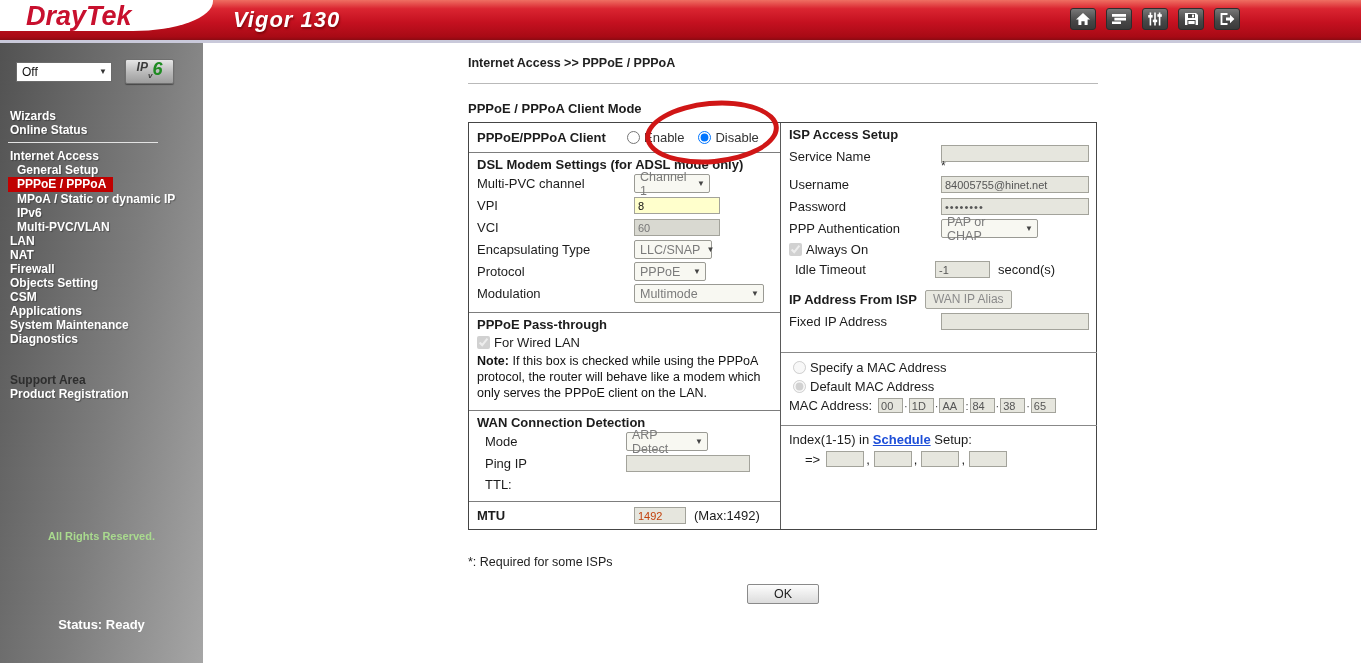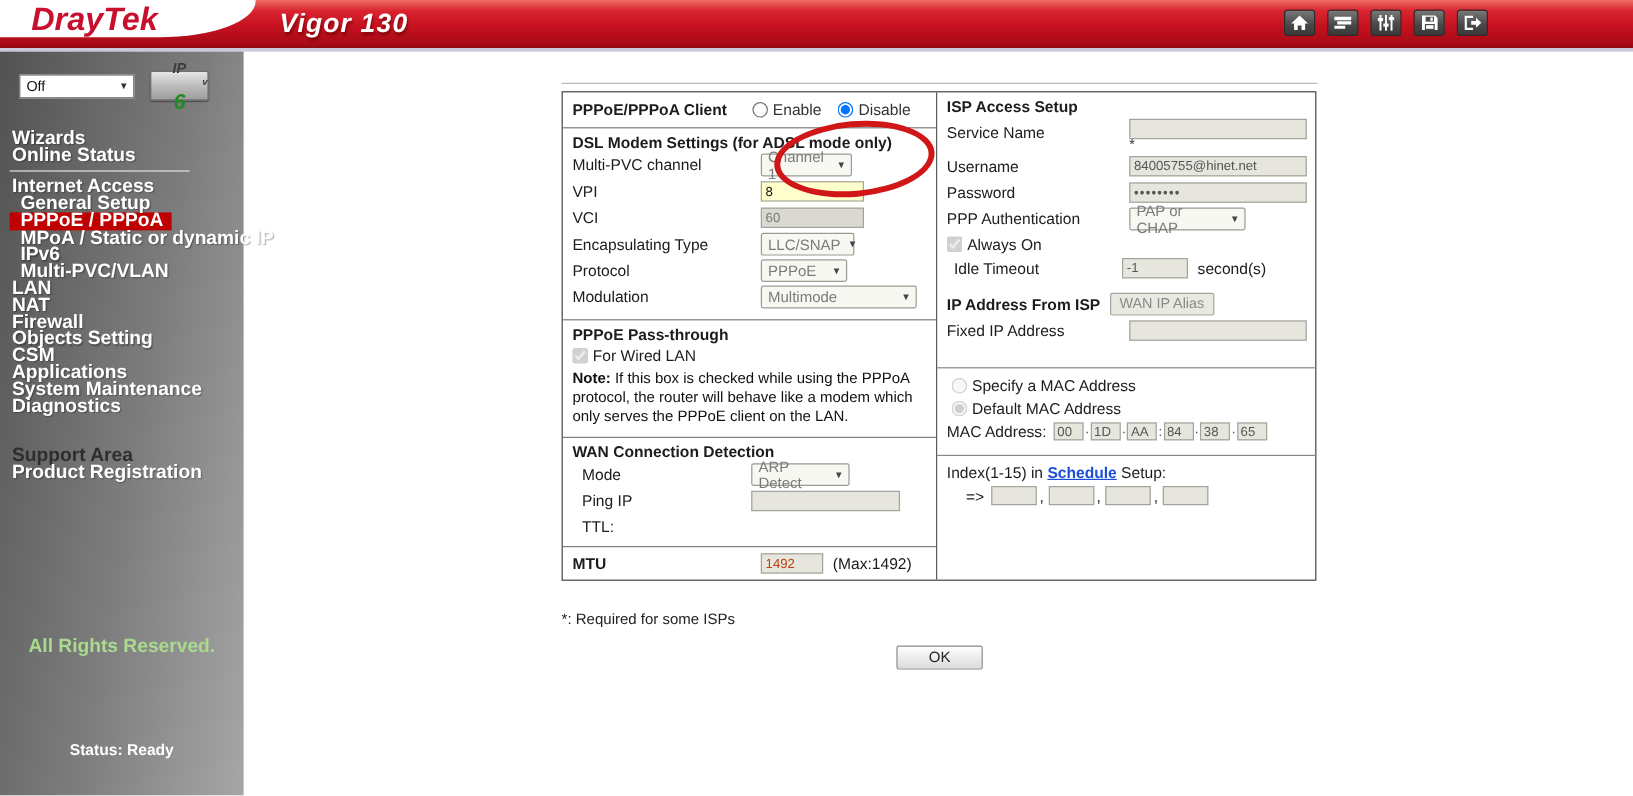--- a/index.html
+++ b/index.html
@@ -45,42 +45,41 @@
   .side-controls { display:flex; align-items:center; padding:16px 0 0 16px; }
   .side-select {
     width:96px; height:20px; background:#ffffff; border:1px solid #6b6b6b;
     display:inline-flex; align-items:center; justify-content:space-between;
     padding:0 4px 0 5px; font-size:12px; color:#111; cursor:pointer;
   }
   .side-select .arr { font-size:8px; color:#333; }
   .ipv6-btn {
     margin-left:13px; width:49px; height:25px; border:1px solid #6f6f6f; border-radius:2px;
     background:linear-gradient(180deg,#e6e6e6,#b9b9b9 55%,#9d9d9d);
-    display:inline-flex; align-items:center; justify-content:center; cursor:pointer;
+    display:inline-flex; justify-content:center; cursor:pointer;
     box-shadow:0 1px 1px rgba(0,0,0,.4);
-    flex-direction:column;
   }
   .ipv6-btn .ip { font-weight:bold; font-size:12px; color:#3c3c3c; font-style:italic; }
   .ipv6-btn .v  { font-weight:bold; font-size:8px;  color:#3c3c3c; font-style:italic; align-self:flex-end; padding-bottom:3px; }
   .ipv6-btn .six{ font-weight:bold; font-size:18px; color:#1f8b22; font-style:italic; line-height:1; }
 
-  .menu { list-style:none; margin-top:25px; font-weight:bold; font-size:16px; }
+  .menu { list-style:none; margin-top:25px; font-weight:bold; font-size:12px; }
   .menu li { line-height:14px; padding-left:10px; white-space:nowrap; cursor:pointer;
              text-shadow:1px 1px 1px rgba(0,0,0,.3); }
   .menu li.ind { padding-left:17px; }
   .menu li.selected {
     display:table; background:#c00000; margin-left:8px; padding:0 7px 1px 9px;
     text-shadow:none;
   }
   .menu-divider { border:0; border-top:1px solid #e3e3e3; width:150px; margin:5px 0 6px 8px; }
   .menu-gap { height:27px; }
   .menu li.dark { color:#2e2e2e; text-shadow:none; }
 
   .rights  { position:absolute; top:487px; left:0; width:100%; text-align:center;
-             font-weight:bold; font-size:16px; color:#a9da8e; }
+             font-weight:bold; font-size:11px; color:#a9da8e; }
   .status  { position:absolute; top:574px; left:0; width:100%; text-align:center;
              font-weight:bold; font-size:13px; color:#ffffff; }
 
   
   .main { position:absolute; left:468px; top:56px; width:630px; }
   .breadcrumb { font-weight:bold; font-size:12.5px; color:#222; }
   .crumb-rule { border:0; border-top:1px solid #b9b9b9; margin-top:13px; }
   .page-title { font-weight:bold; font-size:13px; margin-top:17px; }
 
   .form-table { display:flex; margin-top:6px; border:1px solid #454545; width:629px; }
@@ -245,21 +244,23 @@
     <div class="menu-gap"></div>
     <li class="dark">Support Area</li>
     <li>Product Registration</li>
   </ul>
 
   <div class="rights">All Rights Reserved.</div>
   <div class="status">Status: Ready</div>
 </div>
 
 <div class="main">
+  <div class="breadcrumb">Internet Access &gt;&gt; PPPoE / PPPoA</div>
   <hr class="crumb-rule">
+  <div class="page-title">PPPoE / PPPoA Client Mode</div>
 
   <div class="form-table">
 
     <div class="col-left">
 
       <div class="sec sec-client">
         <span class="b" style="width:150px;flex-shrink:0">PPPoE/PPPoA Client</span>
         <input type="radio" name="client_mode" style="">
         <span class="radio-lab">Enable</span>
         <input type="radio" name="client_mode" checked="" style="">

